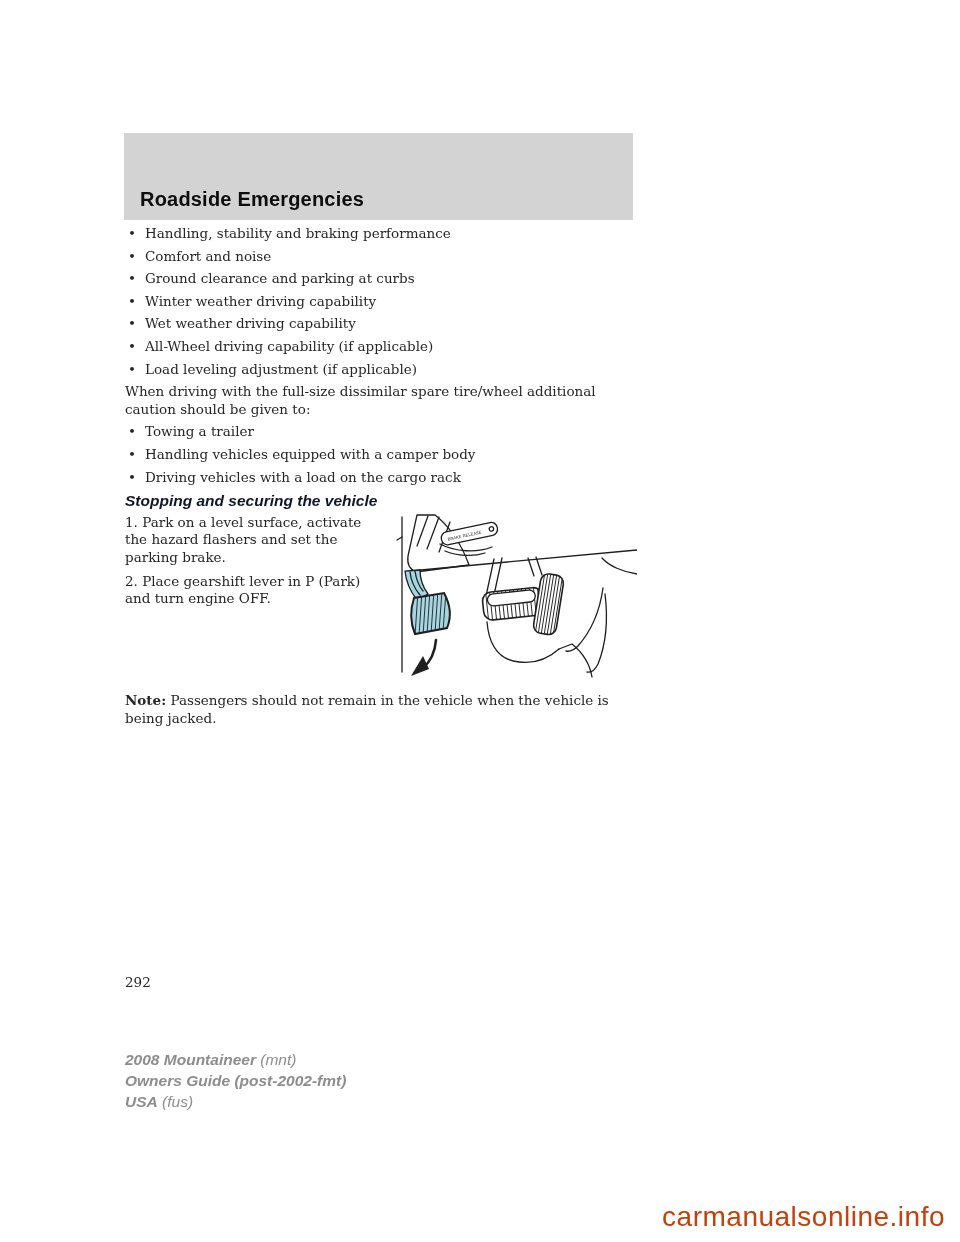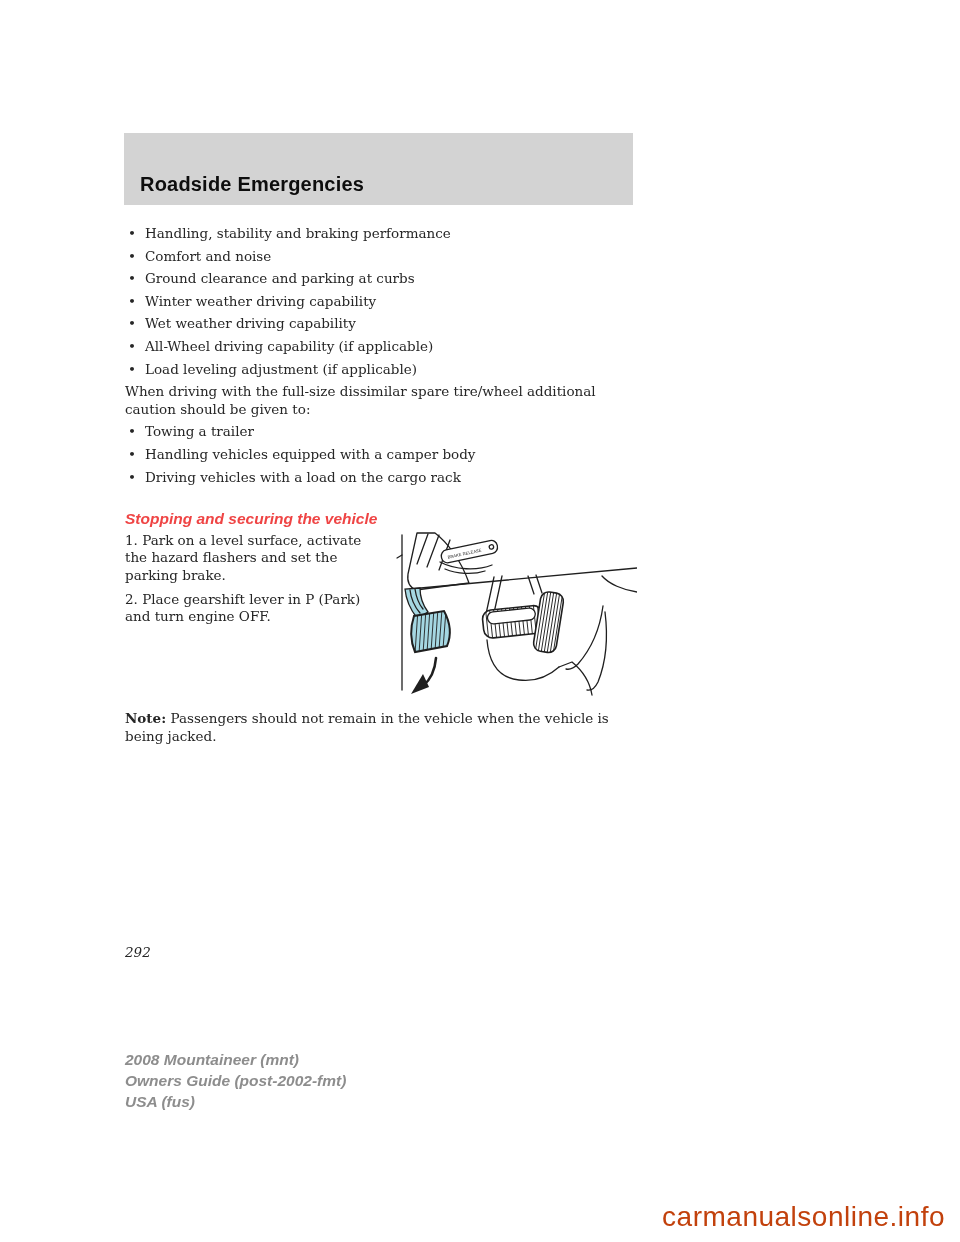--- a/index.html
+++ b/index.html
@@ -1,54 +1,54 @@
 <!DOCTYPE html>
 <html><head>
 <meta charset="utf-8">
 <style>
   html,body { margin:0; padding:0; background:#ffffff; }
   .page {
     position:relative; width:960px; height:1242px; background:#ffffff;
     font-family:"DejaVu Serif", serif; color:#262626; overflow:hidden;
   }
   .header-bar {
-    position:absolute; left:124px; top:133px; width:509px; height:72px;
+    position:absolute; left:124px; top:133px; width:509px; height:87px;
     background:#d3d3d3; display:flex; align-items:flex-end;
     padding:0 4px 9px 16px; box-sizing:border-box;
   }
   .header-title {
     font-family:"Liberation Sans", sans-serif; font-weight:bold;
     font-size:20px; color:#0d0d0d; letter-spacing:0.2px;
   }
   .content {
     position:absolute; left:125px; top:220px; width:512px;
     font-size:13.5px; line-height:17.6px;
   }
   .content p { margin:0 0 5px 0; }
   .bullet-list { list-style:none; margin:0 0 5px 0; padding:0; }
   .bullet-list li { position:relative; padding-left:20px; margin:5px 0; }
   .bullet-marker { position:absolute; left:3px; top:0; }
   .section-heading {
     font-family:"Liberation Sans", sans-serif; font-weight:bold; font-style:italic;
-    font-size:15.5px; color:#ef4444; margin:24px 0 4px 0;
+    font-size:15.5px; color:#0f172a; margin:6px 0 4px 0;
   }
   .steps-row { display:flex; align-items:flex-start; }
   .steps-col { width:270px; }
   .steps-col p { margin:0 0 6px 0; }
   .figure-wrap { width:242px; margin-left:8px; }
   .step3 { margin-top:4px; }
   .note-label { font-weight:bold;text-align:center; }
   .em { font-style:italic; }
-  .pagenum { position:absolute; left:125px; top:944px; font-size:13.5px;font-style:italic; }
+  .pagenum { position:absolute; left:125px; top:974px; font-size:13.5px; }
   .footer {
     position:absolute; left:125px; top:1049px;
     font-family:"Liberation Sans", sans-serif; font-style:italic; font-weight:bold;
     font-size:15.5px; line-height:21px; color:#8d8d8d;
   }
-  .footer .light { font-weight:bold; }
+  .footer .light { font-weight:normal; }
   .watermark {
     position:absolute; right:15px; bottom:9px;
     font-family:"Liberation Sans", sans-serif; font-size:28px; color:#c2410c;
     letter-spacing:0.5px;
   }
   svg .ln { stroke:#1f1f1f; stroke-width:1.3; fill:none; stroke-linecap:round; stroke-linejoin:round; }
   svg .stripe { stroke:#1f1f1f; stroke-width:0.9; }
   svg .whitefill { fill:#ffffff; }
 </style>
 </head>

